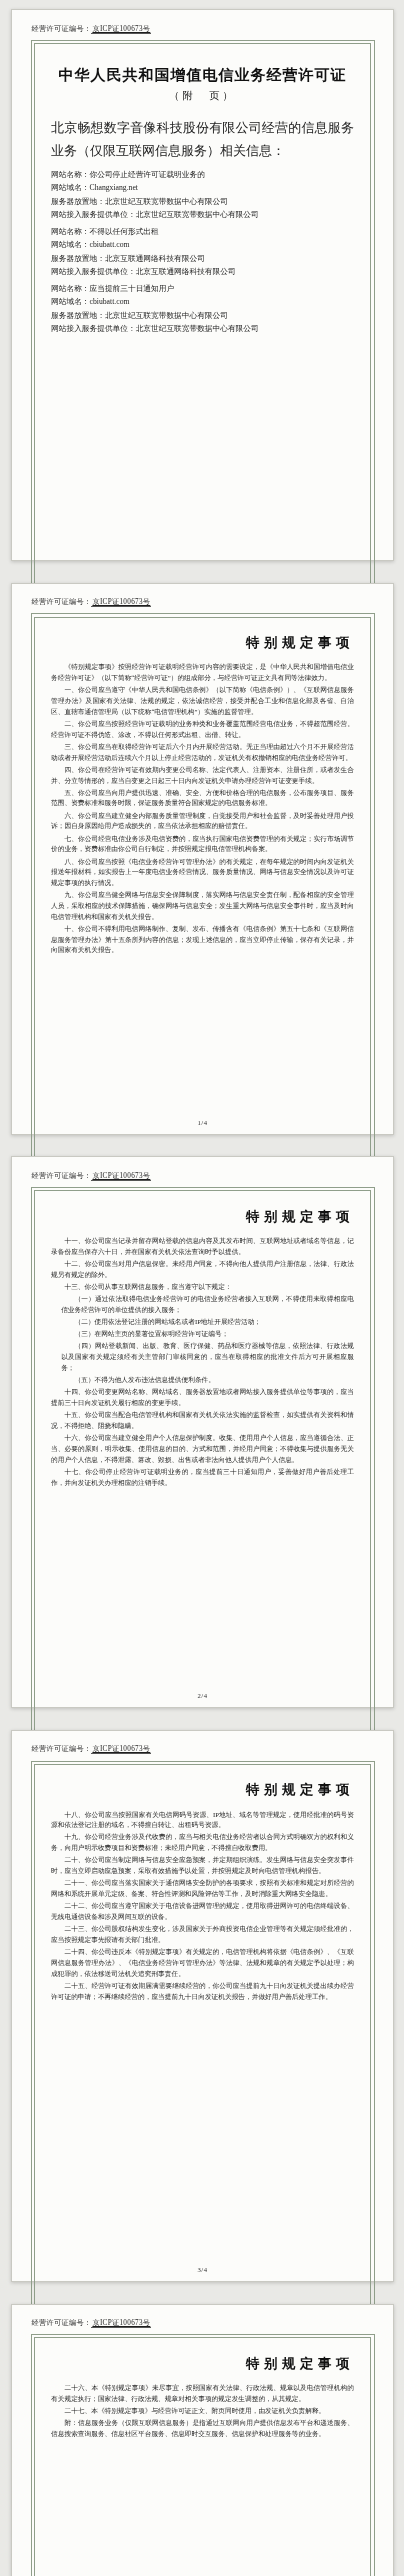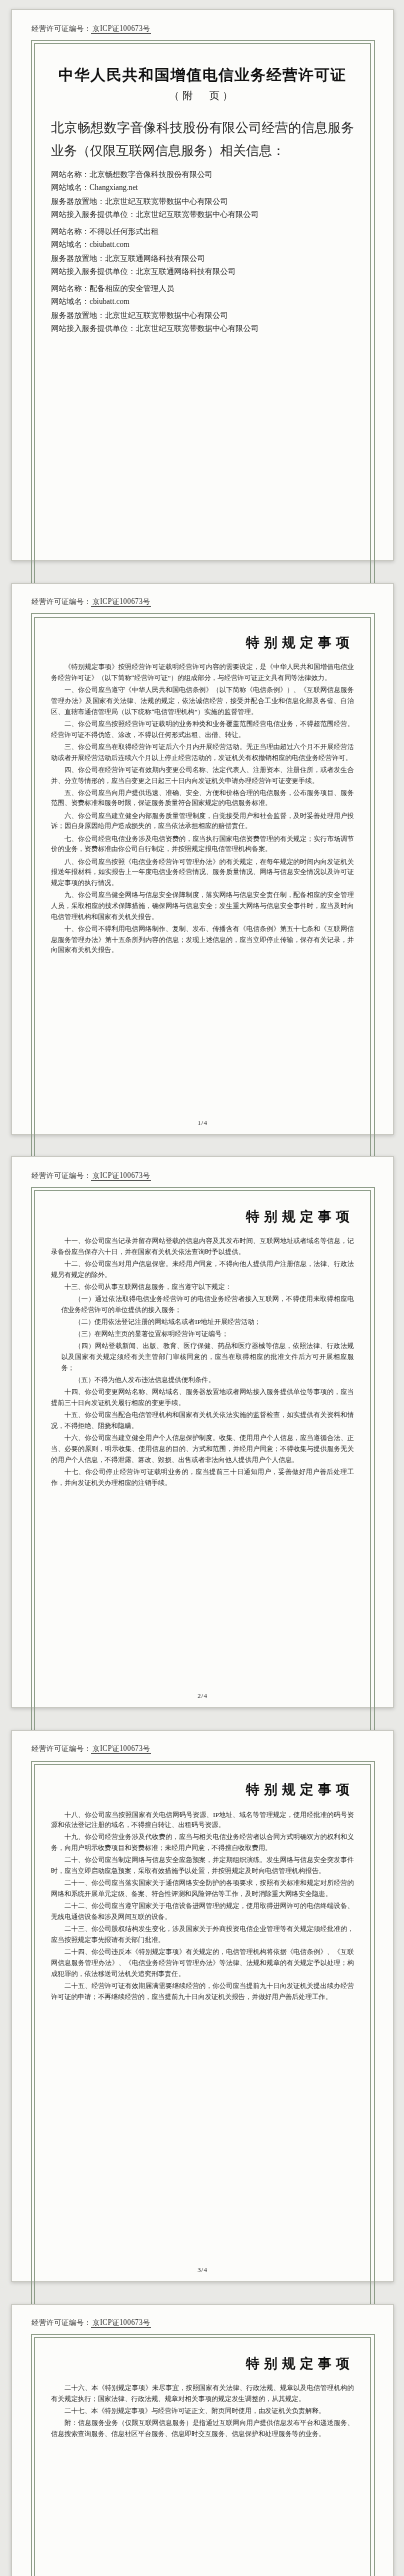--- a/index.html
+++ b/index.html
@@ -18,21 +18,21 @@
     box-shadow:0 1px 3.6px rgba(0,0,0,.18);
     box-sizing:border-box;
     padding:12.4px 18.5px;
   }
   .page-header{
     font-size:7.2px;
     color:#1e1e1e;
     margin:1px 0 6.2px 1px;
     letter-spacing:0.3px;
   }
-  .lic-no{border-bottom:0.5px solid #555;padding:0 1px;}
+  .lic-no{border-bottom:0.5px solid #555;padding:0 1px;text-decoration:underline;}
   .frame{
     border:1px solid #8f9e8a;
     padding:2.1px;
     height:588px;
     box-sizing:border-box;
   }
   .frame-inner{
     border:0.5px solid #8f9e8a;
     height:100%;
     box-sizing:border-box;
@@ -104,29 +104,29 @@
   <section class="page">
     <div class="page-header">
       <span>经营许可证编号：</span><span class="lic-no">京ICP证100673号</span>
     </div>
     <div class="frame">
       <div class="frame-inner">
         <h1 class="cert-title">中华人民共和国增值电信业务经营许可证</h1>
         <div class="cert-subtitle">（附　页）</div>
         <p class="cert-intro">北京畅想数字音像科技股份有限公司经营的信息服务业务（仅限互联网信息服务）相关信息：</p>
         <div>
-            <div class="entry group-start"><span class="entry-label">网站名称：</span><span class="entry-value">北京畅想数字音像科技股份有限公司</span></div>
+            <div class="entry group-start"><span class="entry-label">网站名称：</span><span class="entry-value">你公司停止经营许可证载明业务的</span></div>
             <div class="entry"><span class="entry-label">网站域名：</span><span class="entry-value">Changxiang.net</span></div>
             <div class="entry"><span class="entry-label">服务器放置地：</span><span class="entry-value">北京世纪互联宽带数据中心有限公司</span></div>
             <div class="entry"><span class="entry-label">网站接入服务提供单位：</span><span class="entry-value">北京世纪互联宽带数据中心有限公司</span></div>
             <div class="entry group-start"><span class="entry-label">网站名称：</span><span class="entry-value">不得以任何形式出租</span></div>
             <div class="entry"><span class="entry-label">网站域名：</span><span class="entry-value">cbiubatt.com</span></div>
             <div class="entry"><span class="entry-label">服务器放置地：</span><span class="entry-value">北京互联通网络科技有限公司</span></div>
             <div class="entry"><span class="entry-label">网站接入服务提供单位：</span><span class="entry-value">北京互联通网络科技有限公司</span></div>
-            <div class="entry group-start"><span class="entry-label">网站名称：</span><span class="entry-value">配备相应的安全管理人员</span></div>
+            <div class="entry group-start"><span class="entry-label">网站名称：</span><span class="entry-value">应当提前三十日通知用户</span></div>
             <div class="entry"><span class="entry-label">网站域名：</span><span class="entry-value">cbiubatt.com</span></div>
             <div class="entry"><span class="entry-label">服务器放置地：</span><span class="entry-value">北京世纪互联宽带数据中心有限公司</span></div>
             <div class="entry"><span class="entry-label">网站接入服务提供单位：</span><span class="entry-value">北京世纪互联宽带数据中心有限公司</span></div>
           </div>
       </div>
     </div>
   </section>
 
   <div>
       <section class="page">

